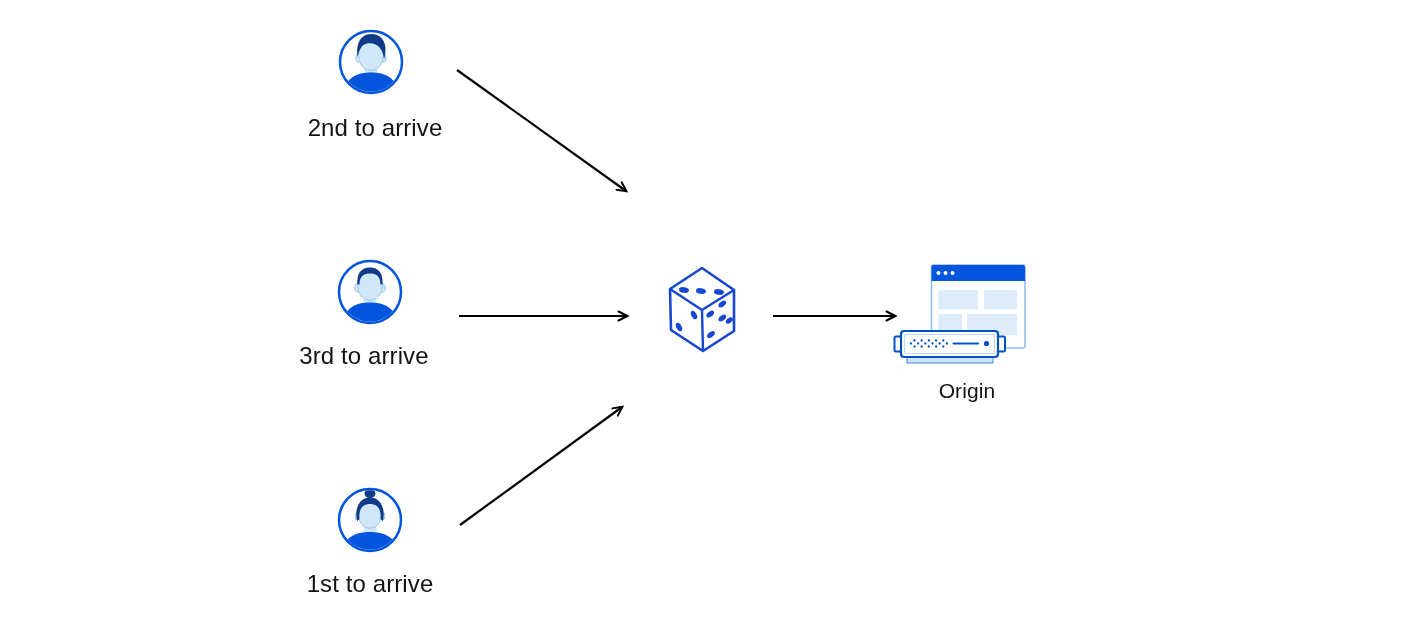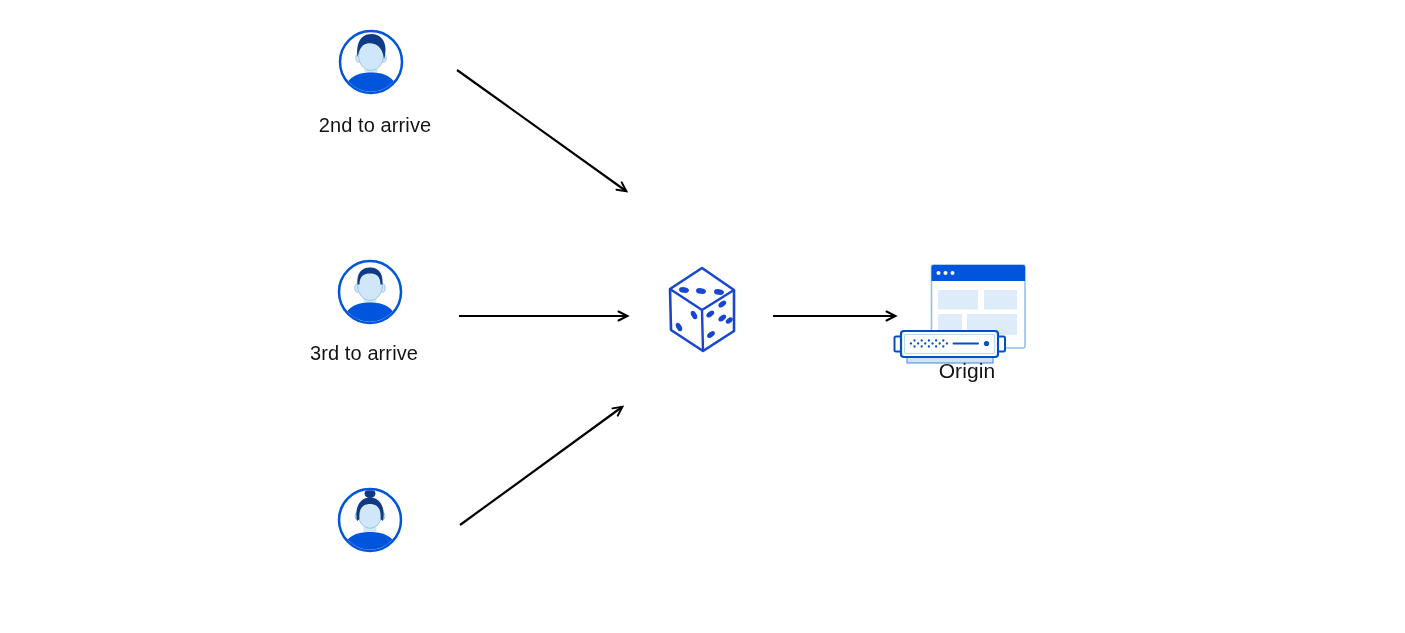--- a/index.html
+++ b/index.html
@@ -1,21 +1,21 @@
 <!DOCTYPE html>
 <html style="--brand-blue: #0055dc; --navy: #0e3a86; --light-blue: #cfe7f8; --dice-blue: #1747d0; --server-blue: #0051c3; --panel-blue: #ddecf8; --window-border: #93bfec; --arrow-black: #000000; --text-color: #131313; --canvas-bg: #ffffff;"><head>
 <meta charset="utf-8">
 <style>
   html,body{margin:0;padding:0;background:#fff;}
   body{font-family:"Liberation Sans",sans-serif;}
   .stage{position:relative;width:1405px;height:633px;background:#fff;overflow:hidden;}
   .stage svg{position:absolute;left:0;top:0;}
   .node-label{
     position:absolute;width:240px;text-align:center;
-    font-size:20px;line-height:1.15;color:var(--text-color,#131313);
+    font-size:24px;line-height:1.15;color:var(--text-color,#131313);
     transform:translateX(-50%);white-space:nowrap;letter-spacing:.1px;
   }
   .origin-label{font-size:21px;}
   
   .ring{fill:#fff;stroke:var(--brand-blue,#0055dc);stroke-width:2.5;}
   .shirt{fill:var(--brand-blue,#0055dc);}
   .skin{fill:var(--light-blue,#cfe7f8);}
   .skin-stroked{fill:var(--light-blue,#cfe7f8);stroke:#9cc2e2;stroke-width:.9;}
   .hair{fill:var(--navy,#0e3a86);}
   
@@ -151,15 +151,16 @@
         <line class="srv-line" x1="953.5" y1="343.5" x2="978" y2="343.5"></line>
         <circle class="srv-el" cx="986.5" cy="343.5" r="2.6"></circle>
       </g>
     </g>
   </svg>
 
   <div class="node-label" style="left:375px;top:114px;">2nd to arrive</div>
 
   <div class="node-label" style="left:364px;top:342px;">3rd to arrive</div>
 
+  <div class="node-label" style="left:370px;top:570px;">1st to arrive</div>
 
-  <div class="node-label origin-label" style="left:967px;top:359px;">Origin</div>
+  <div class="node-label origin-label" style="left:967px;top:379px;">Origin</div>
 </div>
 
 </body></html>

